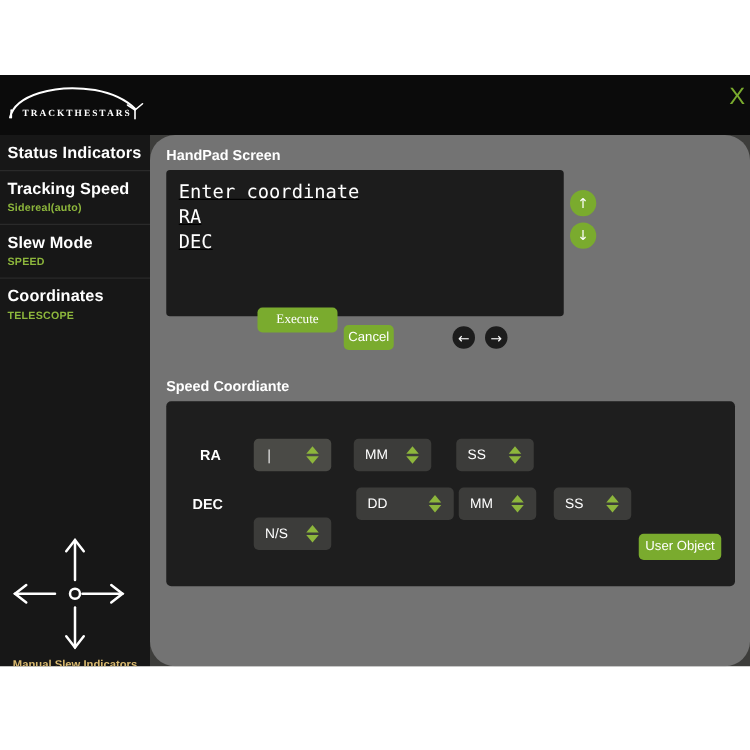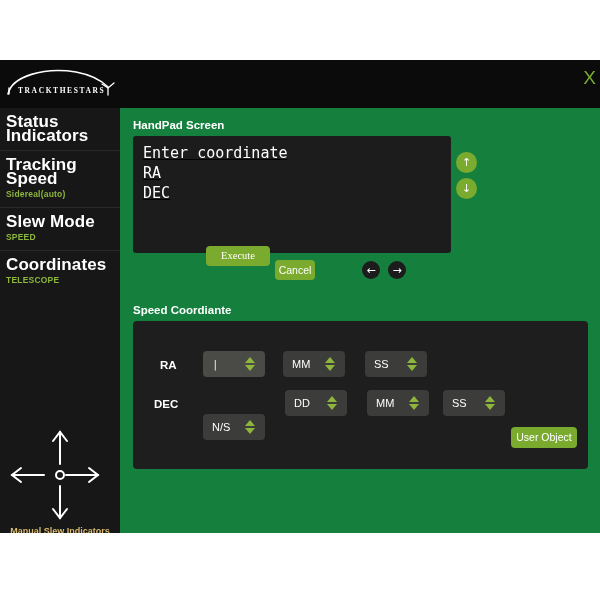--- a/index.html
+++ b/index.html
@@ -87,21 +87,21 @@
     background: #171717;
   }
   .side-block {
     position: relative;
     padding: 7px 0 7px 6px;
     border-bottom: 1px solid #2a2a2a;
   }
   .side-block.nodiv { border-bottom: none; }
   .side-title {
     color: #ffffff;
-    font-size: 17px;
+    font-size: 13px;
     font-weight: bold;
     line-height: 14px;
     letter-spacing: 0.1px;
   }
   .side-value {
     color: #8db63c;
     font-size: 8.5px;
     font-weight: bold;
     line-height: 12px;
     margin-top: 2px;
@@ -123,21 +123,22 @@
     color: #d9b96f;
     font-size: 9px;
     font-weight: bold;
   }
 
   
   .main {
     position: absolute;
     left: 120px; top: 48px;
     width: 480px; height: 425px;
-    background: #15803d;
+    background: #737373;
+    border-radius: 20px;
   }
   .section-label {
     position: absolute;
     color: #ffffff;
     font-size: 11.5px;
     font-weight: bold;
   }
   #label-handpad { left: 13px; top: 11px; }
   #label-coord   { left: 13px; top: 196px; }
 
@@ -257,21 +258,21 @@
   .tri-down {
     width: 0; height: 0;
     border-left: 5px solid transparent;
     border-right: 5px solid transparent;
     border-top: 6px solid #8db63c;
   }
   #sp-ra-hh  { left: 70px;  top: 30px; width: 62px; }
   #sp-ra-mm  { left: 150px; top: 30px; width: 62px; }
   #sp-ra-ss  { left: 232px; top: 30px; width: 62px; }
   #sp-dec-ns { left: 70px;  top: 69px; width: 62px; margin-top: 24px; }
-  #sp-dec-dd { left: 152px; top: 69px; width: 62px; }
+  #sp-dec-dd { left: 152px; top: 69px; width: 78px; }
   #sp-dec-mm { left: 234px; top: 69px; width: 62px; }
   #sp-dec-ss { left: 310px; top: 69px; width: 62px; }
 
   #btn-userobject {
     position: absolute;
     left: 378px; top: 106px;
     width: 66px; height: 21px;
     background: #7aab2e;
     border: none;
     border-radius: 4px;

